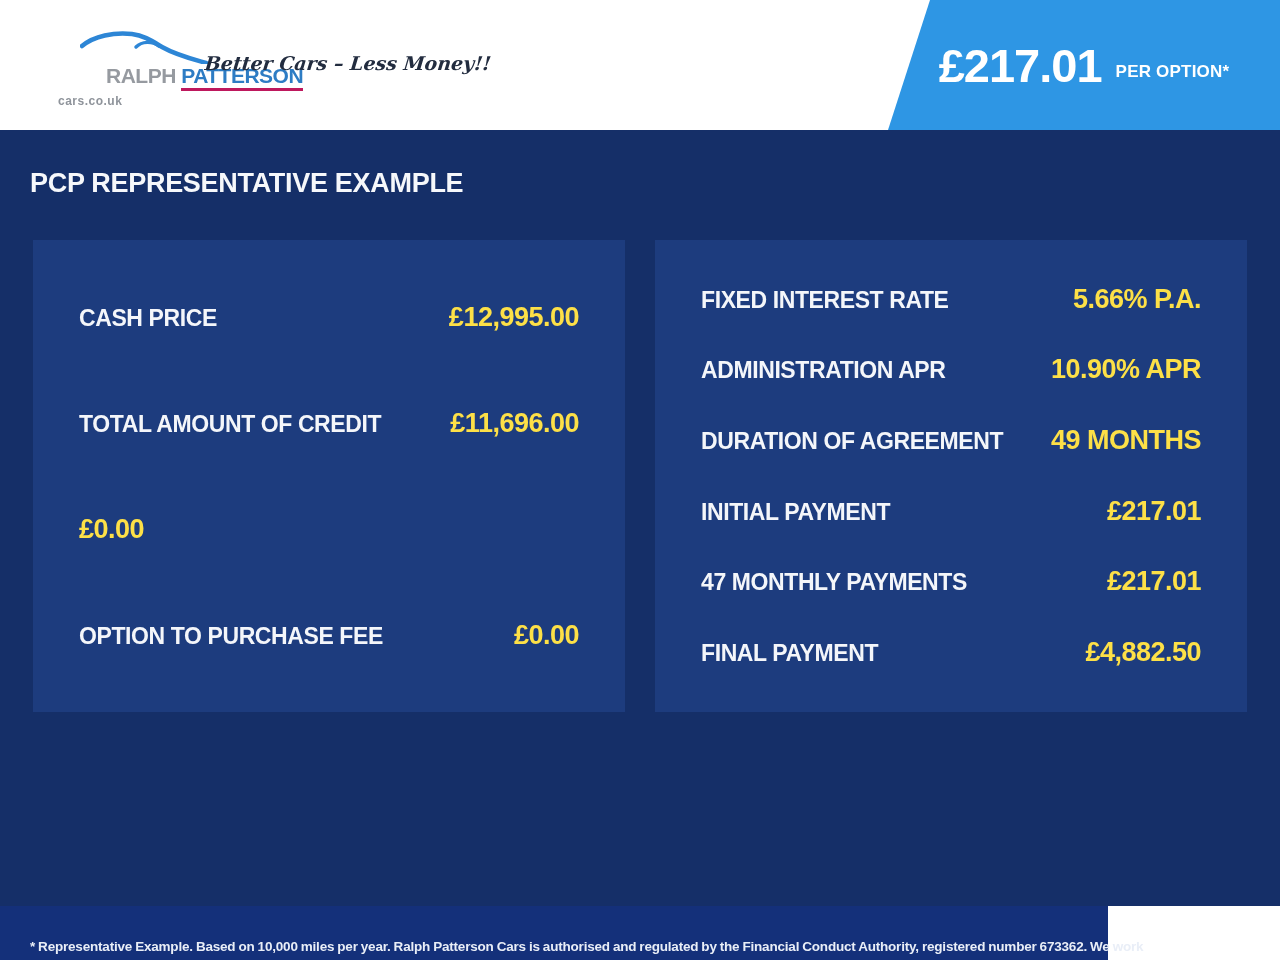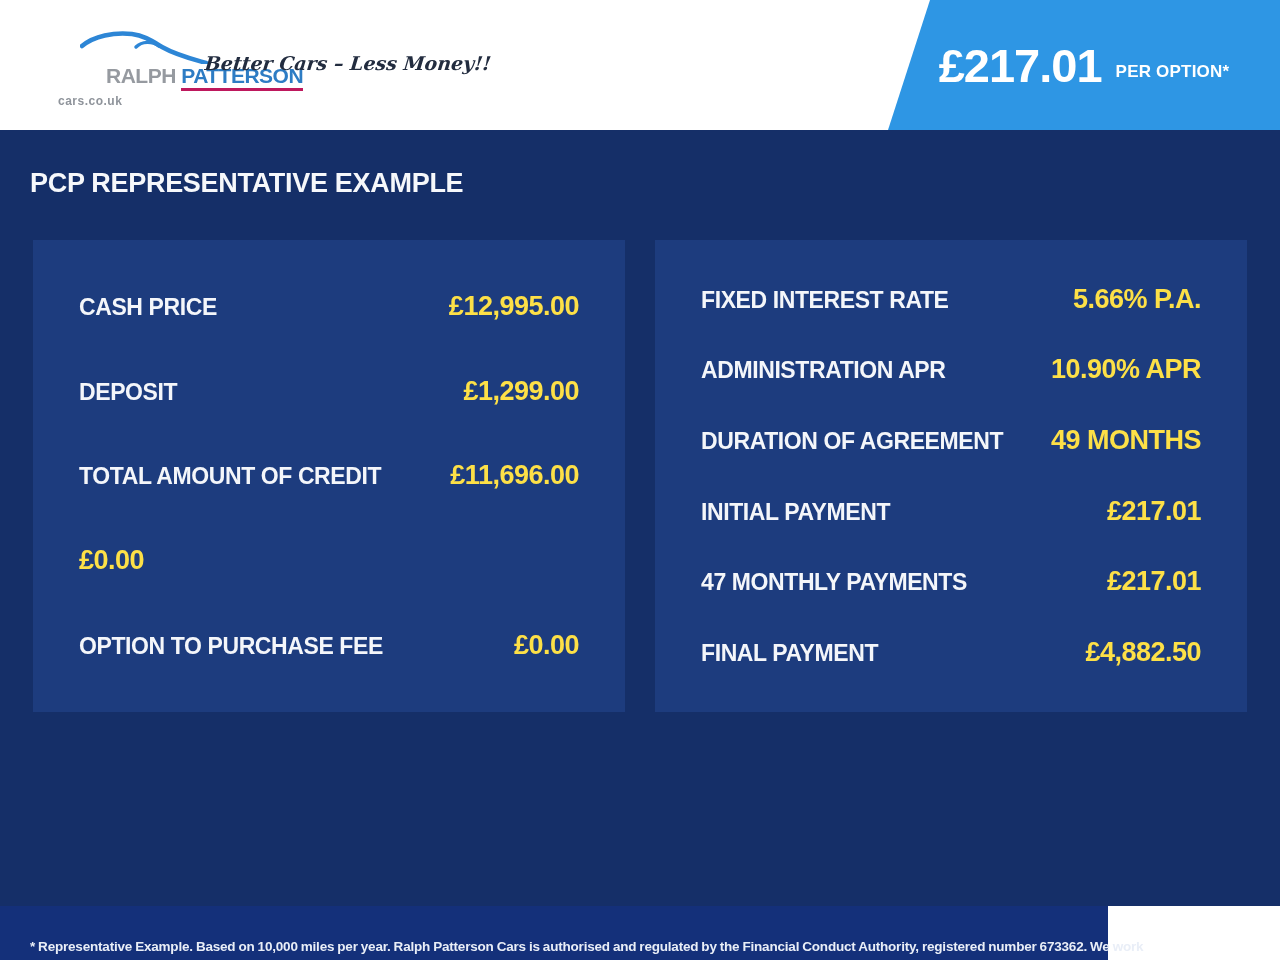--- a/index.html
+++ b/index.html
@@ -177,24 +177,20 @@
   <div class="main-heading">PCP REPRESENTATIVE EXAMPLE</div>
 
   <div class="panels">
 
     <div class="panel">
       <div class="row">
         <span class="row-label">CASH PRICE</span>
         <span class="row-value">£12,995.00</span>
       </div>
       <div class="row">
-        <span class="row-label">DEPOSIT</span>
-        <span class="row-value">£1,299.00</span>
-      </div>
-      <div class="row">
         <span class="row-label">TOTAL AMOUNT OF CREDIT</span>
         <span class="row-value">£11,696.00</span>
       </div>
       <div class="row">
         <span class="row-value">£0.00</span>
       </div>
       <div class="row">
         <span class="row-label">OPTION TO PURCHASE FEE</span>
         <span class="row-value">£0.00</span>
       </div>

